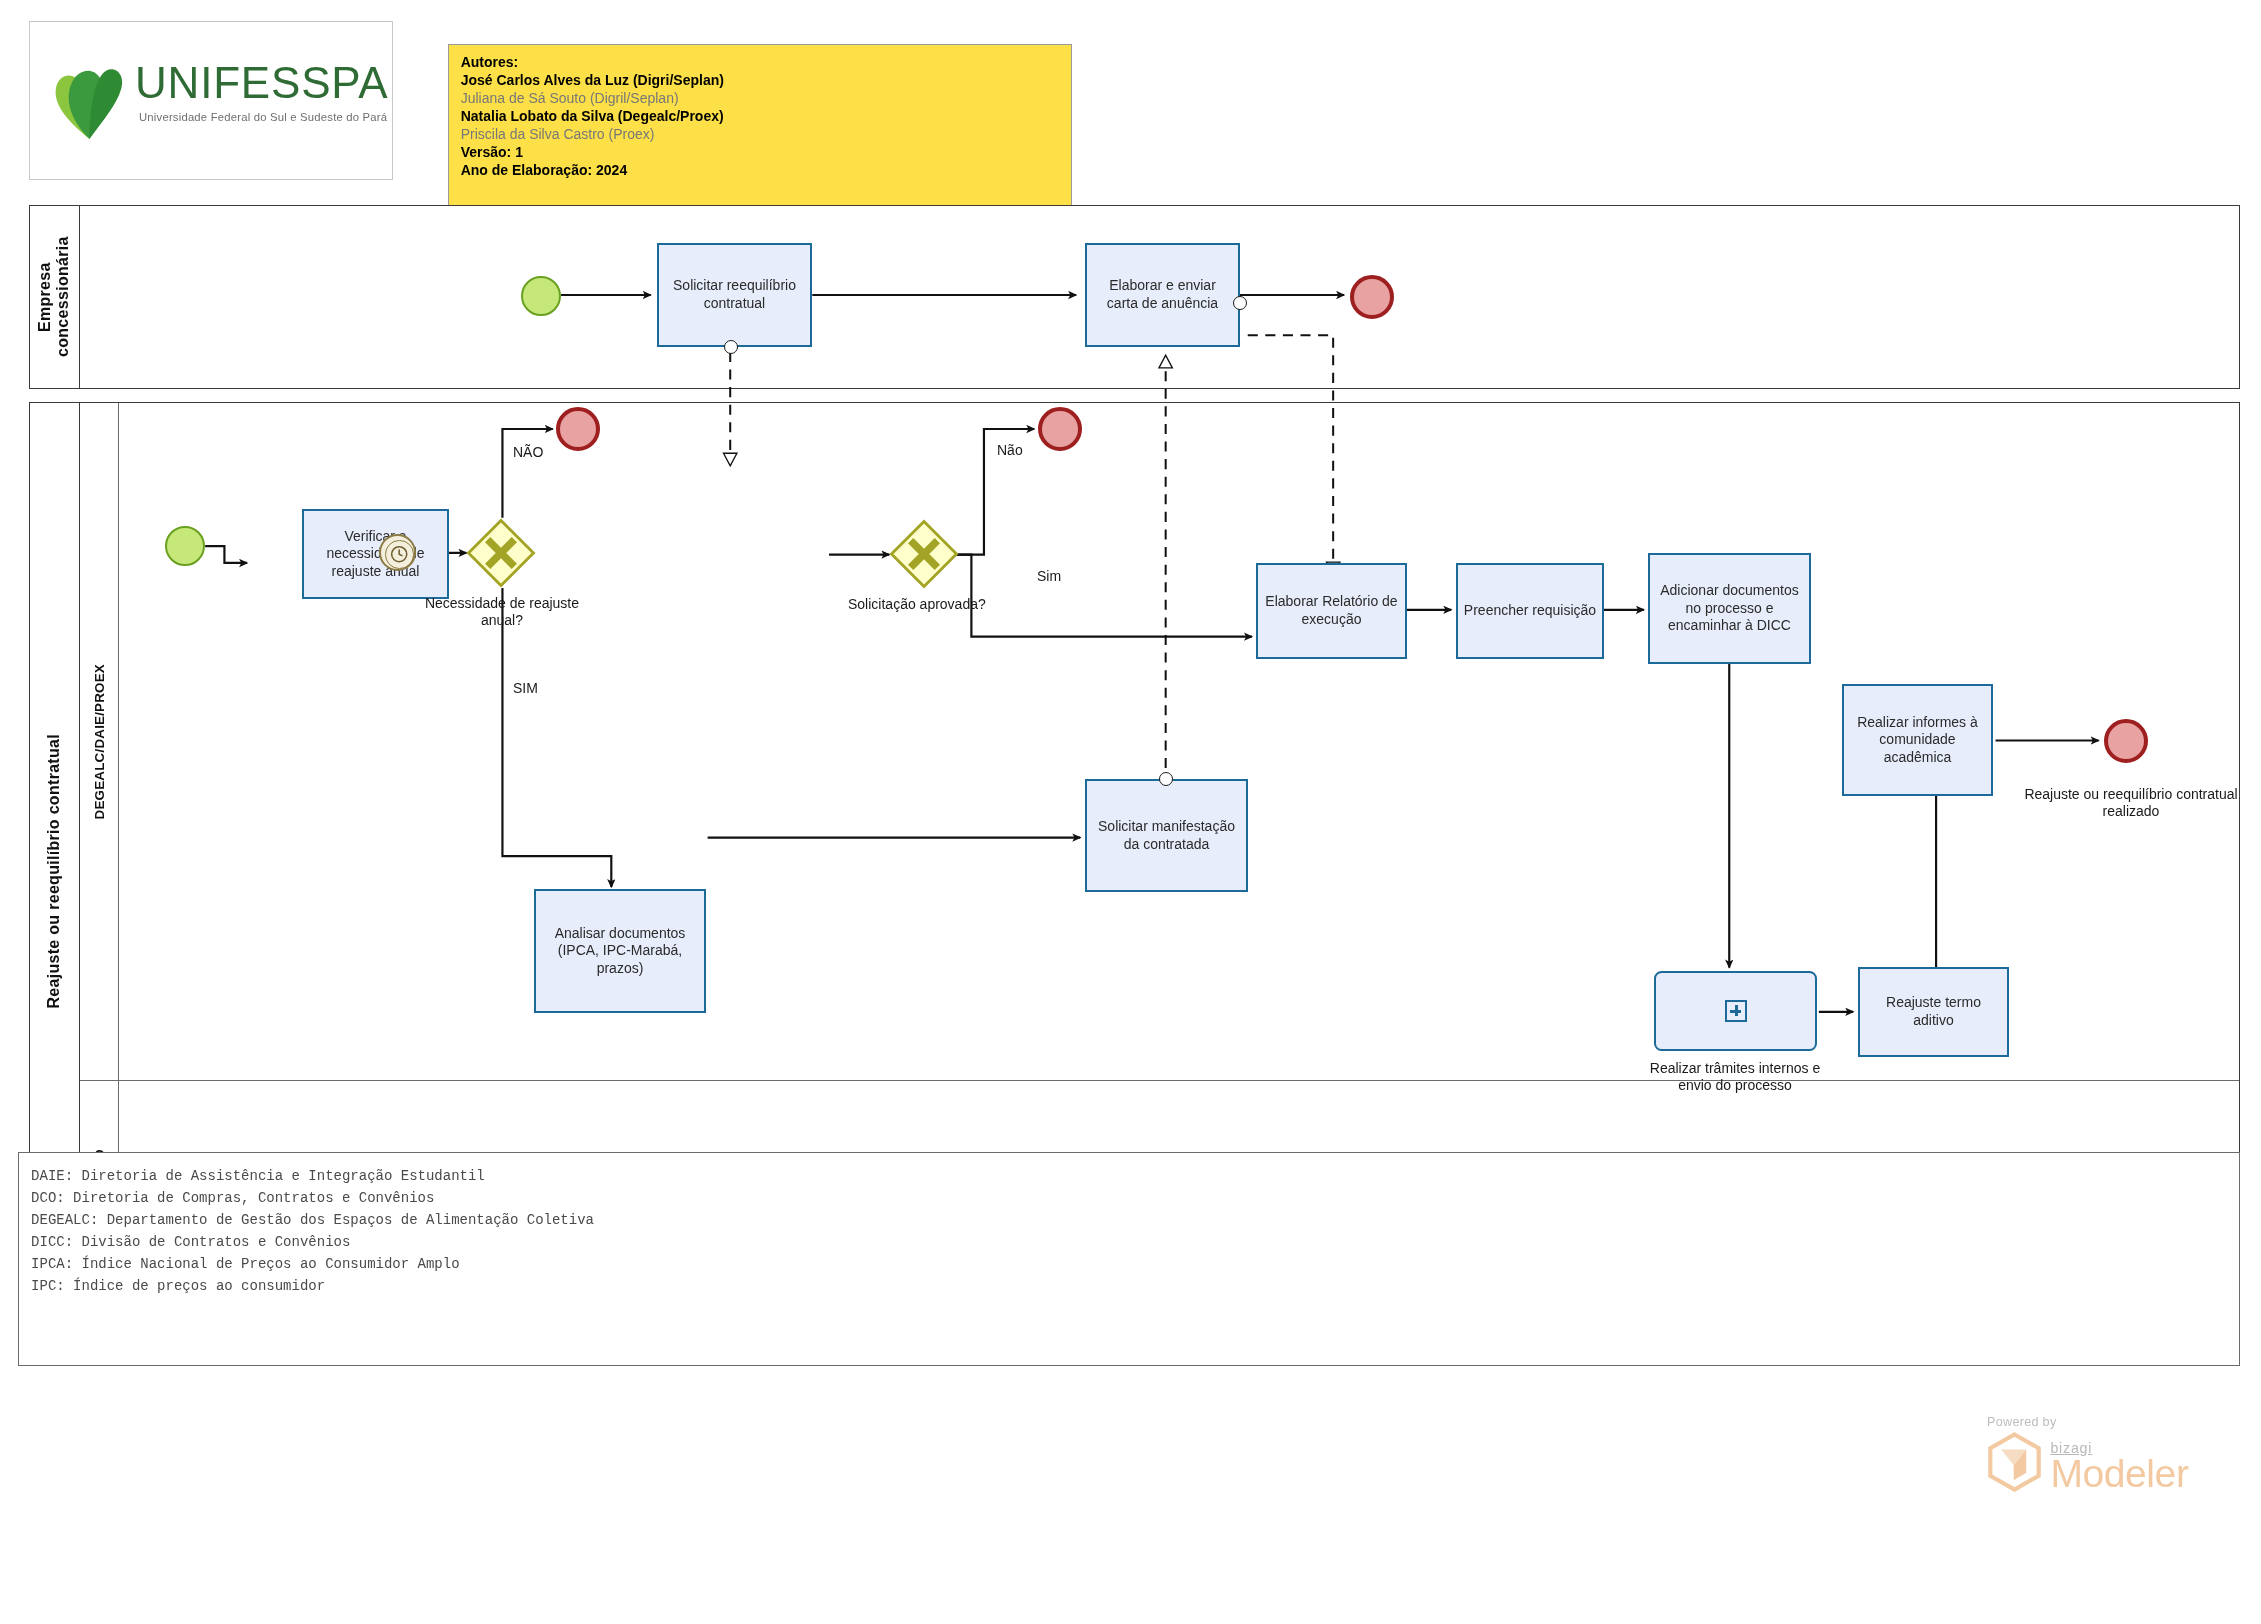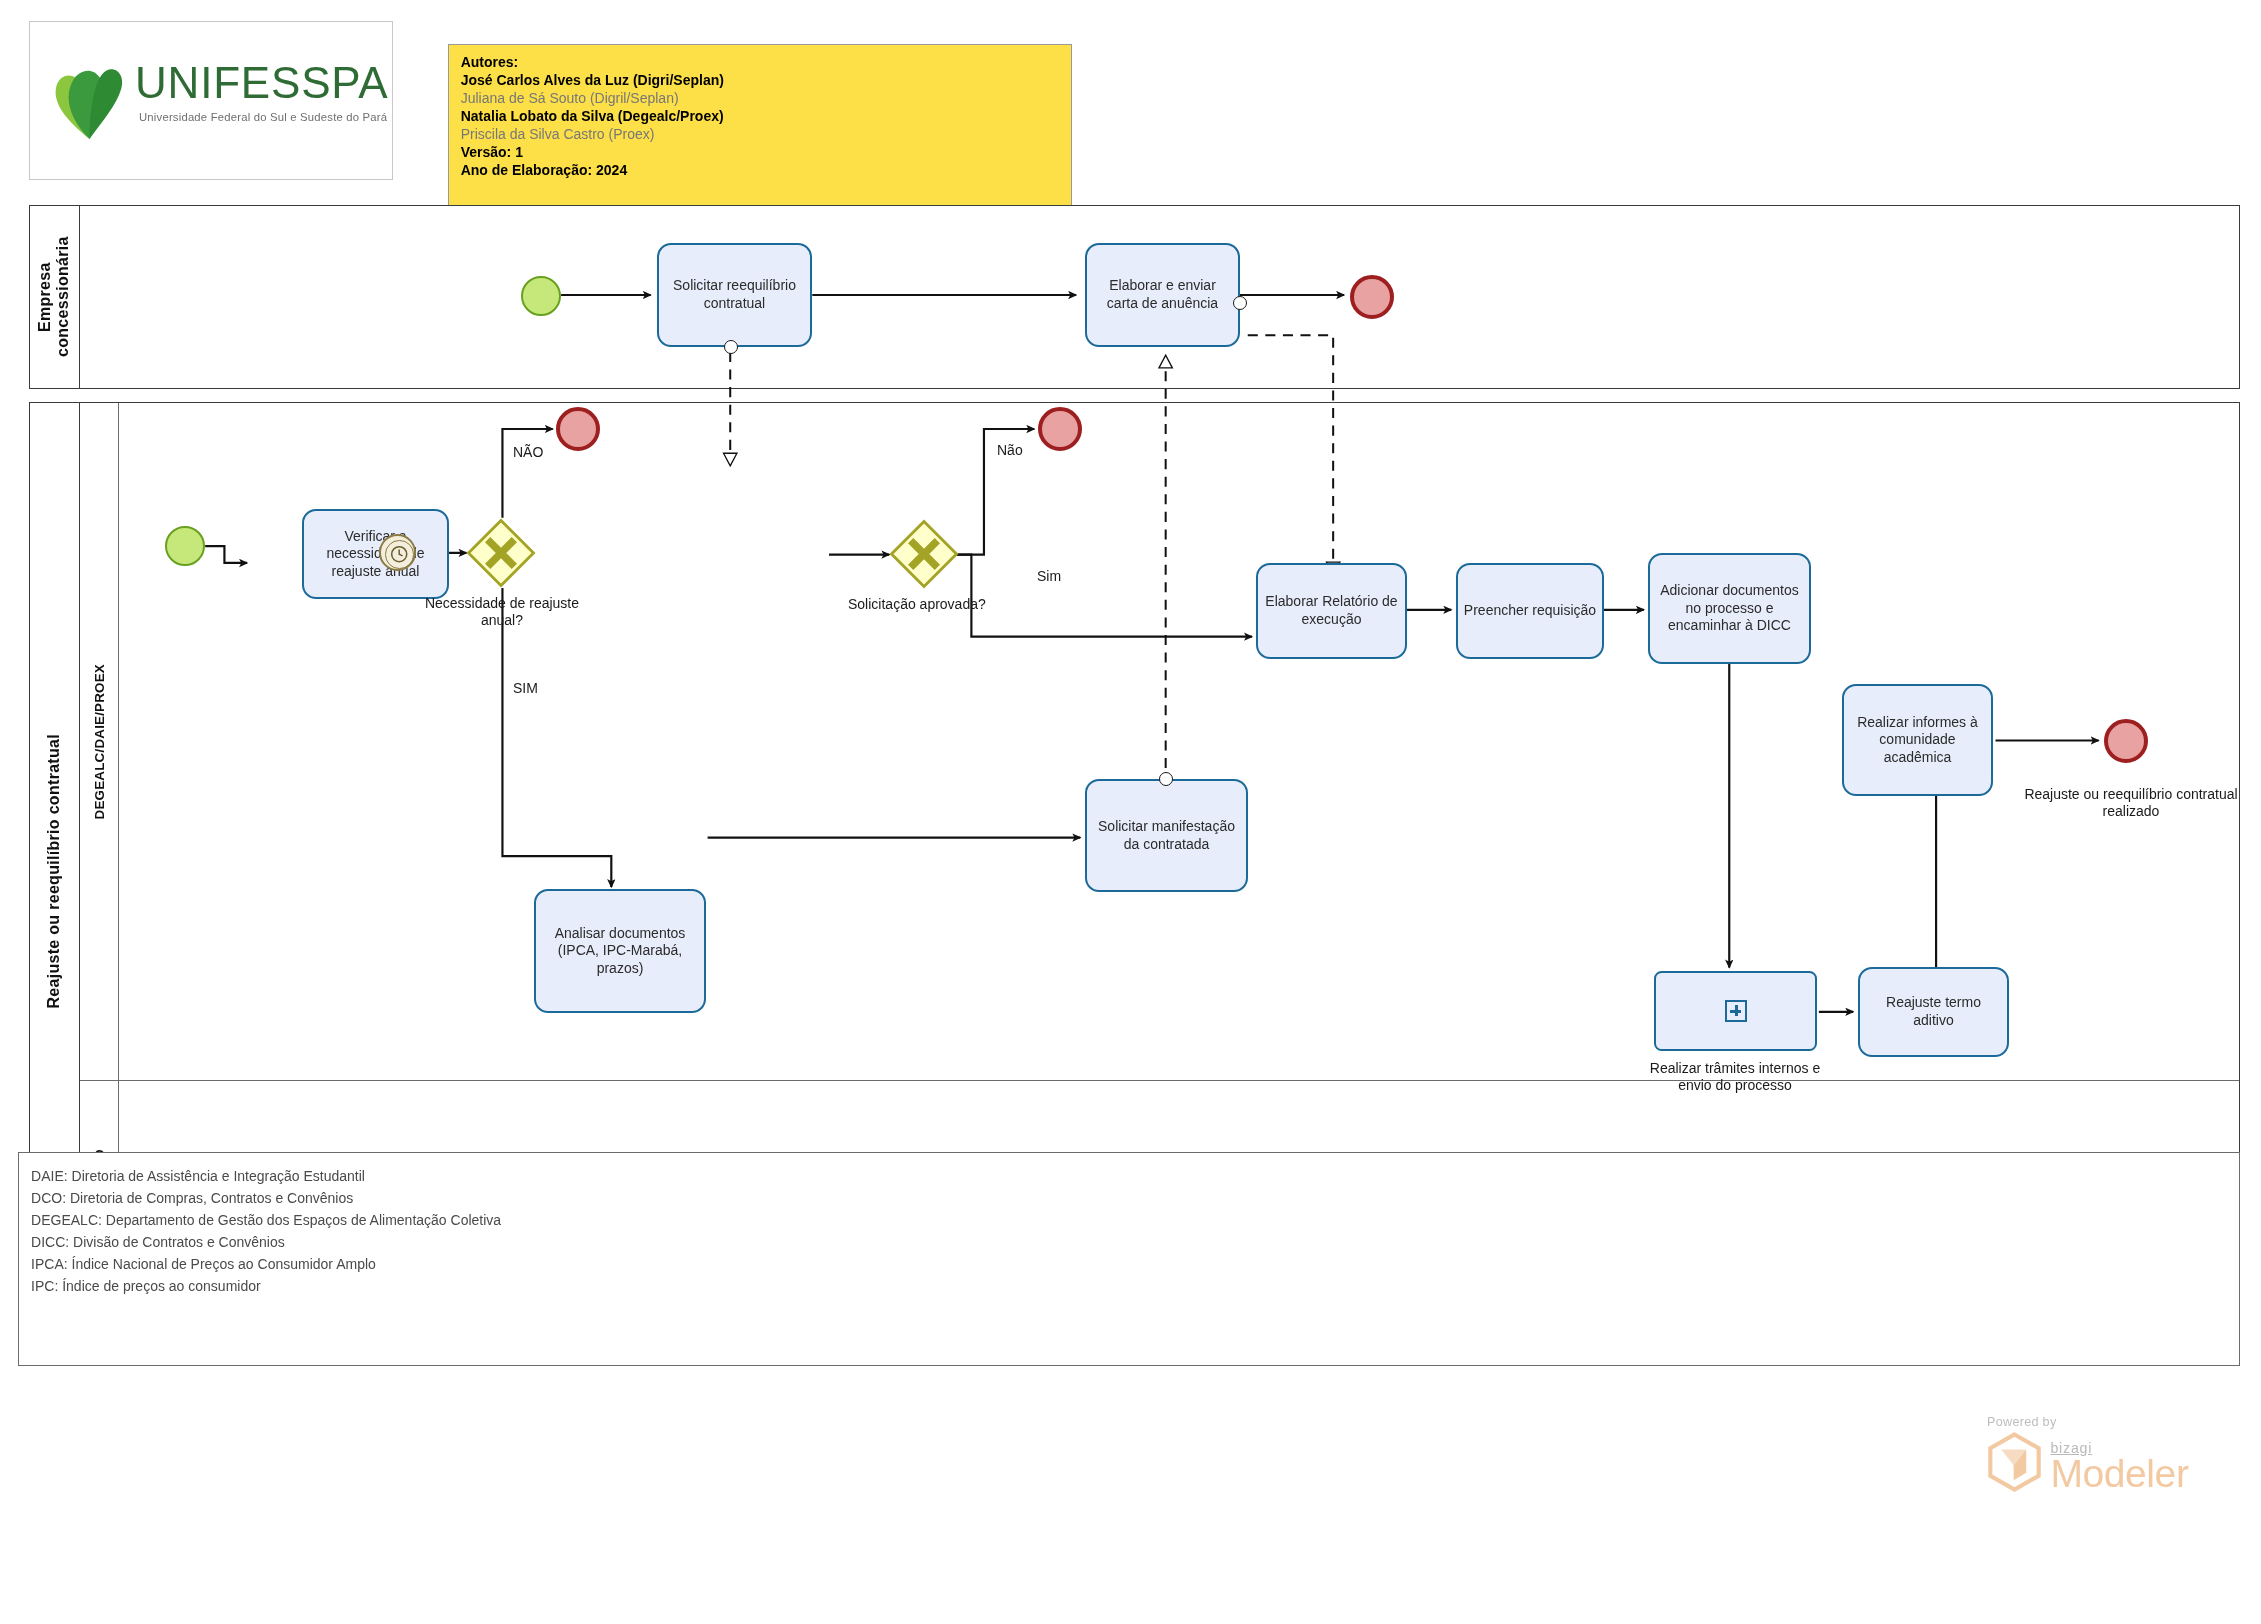--- a/index.html
+++ b/index.html
@@ -21,21 +21,21 @@
   
   .pool{position:absolute;border:1.3px solid #3b3b3b;background:#fff;box-sizing:border-box;}
   .pool-hdr{position:absolute;left:0;top:0;width:50px;height:100%;border-right:1.3px solid #3b3b3b;box-sizing:border-box;display:flex;align-items:center;justify-content:center;}
   .pool-hdr span{writing-mode:vertical-rl;transform:rotate(180deg);font-weight:bold;font-size:16px;letter-spacing:0.3px;text-align:center;line-height:18.4px;}
   .lane{position:absolute;box-sizing:border-box;}
   .lane-hdr{position:absolute;left:0;top:0;width:39px;height:100%;border-right:0.9px solid #6b6b6b;box-sizing:border-box;display:flex;align-items:center;justify-content:center;}
   .lane-hdr span{writing-mode:vertical-rl;transform:rotate(180deg);font-weight:bold;font-size:13.4px;letter-spacing:0.2px;}
   .lane-div{position:absolute;height:1.2px;background:#6b6b6b;}
 
   
-  .task{position:absolute;box-sizing:border-box;background:#e8edfb;border:2.5px solid #1b6a99;border-radius:14px;
+  .task{position:absolute;box-sizing:border-box;background:#e8edfb;border:2.5px solid #1b6a99;border-radius:0;
         display:flex;align-items:center;justify-content:center;text-align:center;
         font-size:14px;line-height:17.6px;color:#2b2b2b;padding:3.3px 5px;}
   .task.sub{border-radius:7.5px;}
   .evt{position:absolute;border-radius:50%;box-sizing:border-box;}
   .evt.start{background:#c6e87a;border:2.5px solid #6aa020;}
   .evt.end{background:#e8a2a2;border:4.2px solid #9e1f1f;}
   .gw{position:absolute;box-sizing:border-box;}
   .lbl{position:absolute;font-size:14px;line-height:17px;color:#1a1a1a;white-space:nowrap;}
   .lbl.c{text-align:center;white-space:normal;}
 
@@ -47,21 +47,21 @@
   .plus{position:absolute;width:22px;height:22px;border:2.1px solid #1b6a99;box-sizing:border-box;background:#e8edfb;}
   .plus:before,.plus:after{content:"";position:absolute;background:#1b6a99;}
   .plus:before{left:3.3px;top:8px;width:11px;height:3.3px;}
   .plus:after{top:3.3px;left:8px;height:11px;width:3.3px;}
 
   
   .msgdot{position:absolute;width:14.2px;height:14.2px;border-radius:50%;border:1.7px solid #1a1a1a;background:#fff;box-sizing:border-box;}
 
   
   .legend{position:absolute;box-sizing:border-box;border:1.2px solid #6b6b6b;background:#fff;padding:11.7px 0 0 11.7px;}
-  .legend div{font-size:14px;line-height:22px;color:#4a4a4a;white-space:nowrap;}
+  .legend div{font-size:14px;line-height:22px;color:#4a4a4a;white-space:nowrap;font-family:Liberation Mono, monospace;}
 
   
   .bz{position:absolute;}
   .bz-top{font-size:12.6px;color:#bdbdbd;letter-spacing:0.3px;}
   .bz-row{display:flex;align-items:flex-end;margin-top:3.3px;}
   .bz-name{font-size:14.2px;color:#b9b9b9;letter-spacing:0.8px;line-height:14.2px;text-decoration:underline;}
   .bz-model{font-size:39px;color:#f2c9a0;line-height:37px;letter-spacing:-0.4px;}
 
   svg.ov{position:absolute;left:0;top:0;width:2261px;height:1625px;pointer-events:none;overflow:visible;}
 </style>

